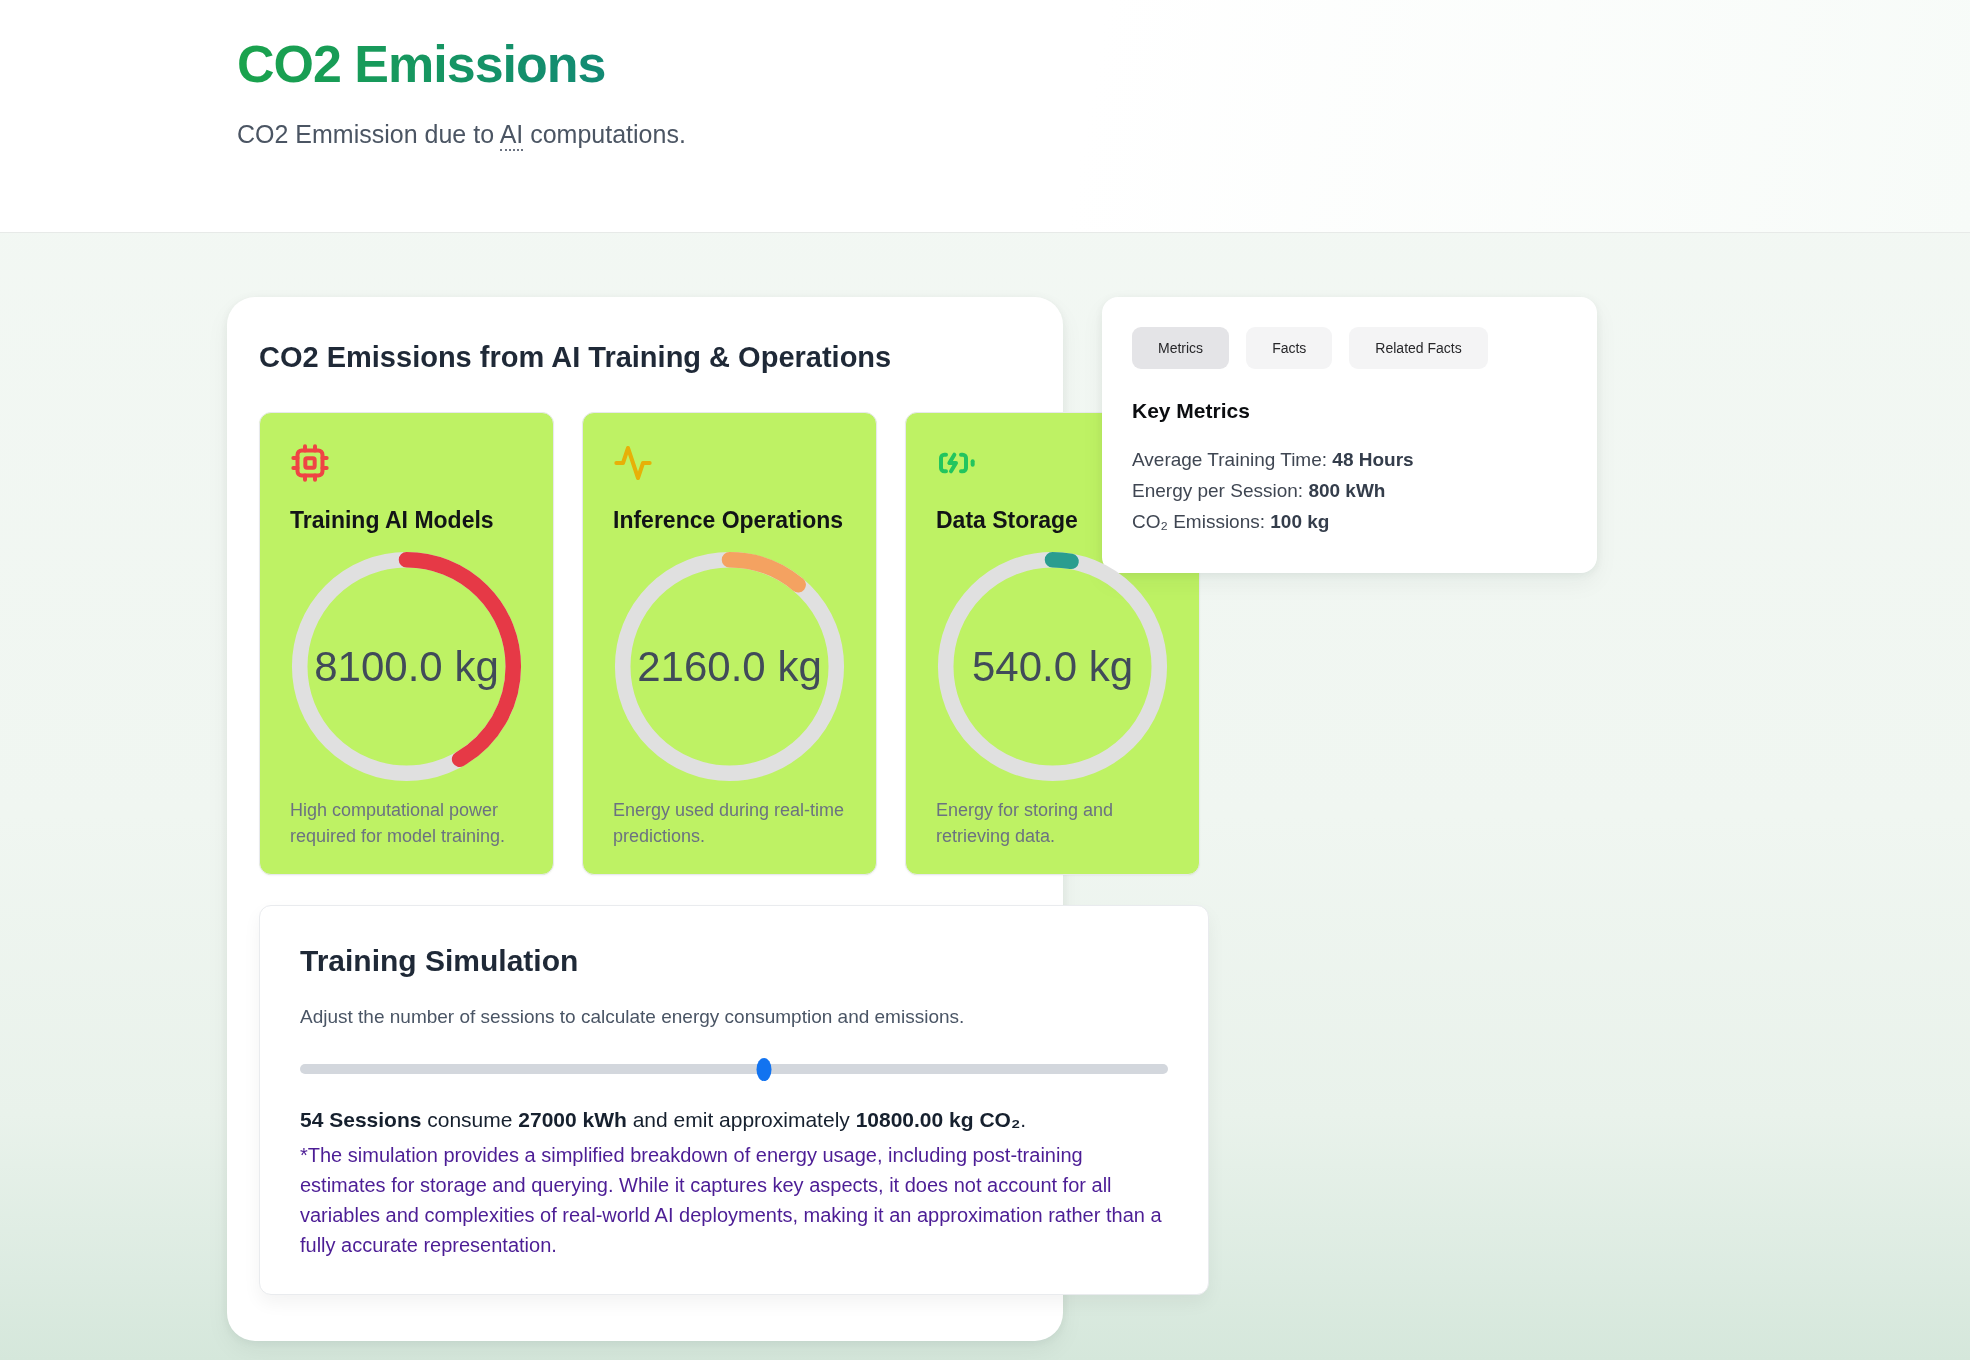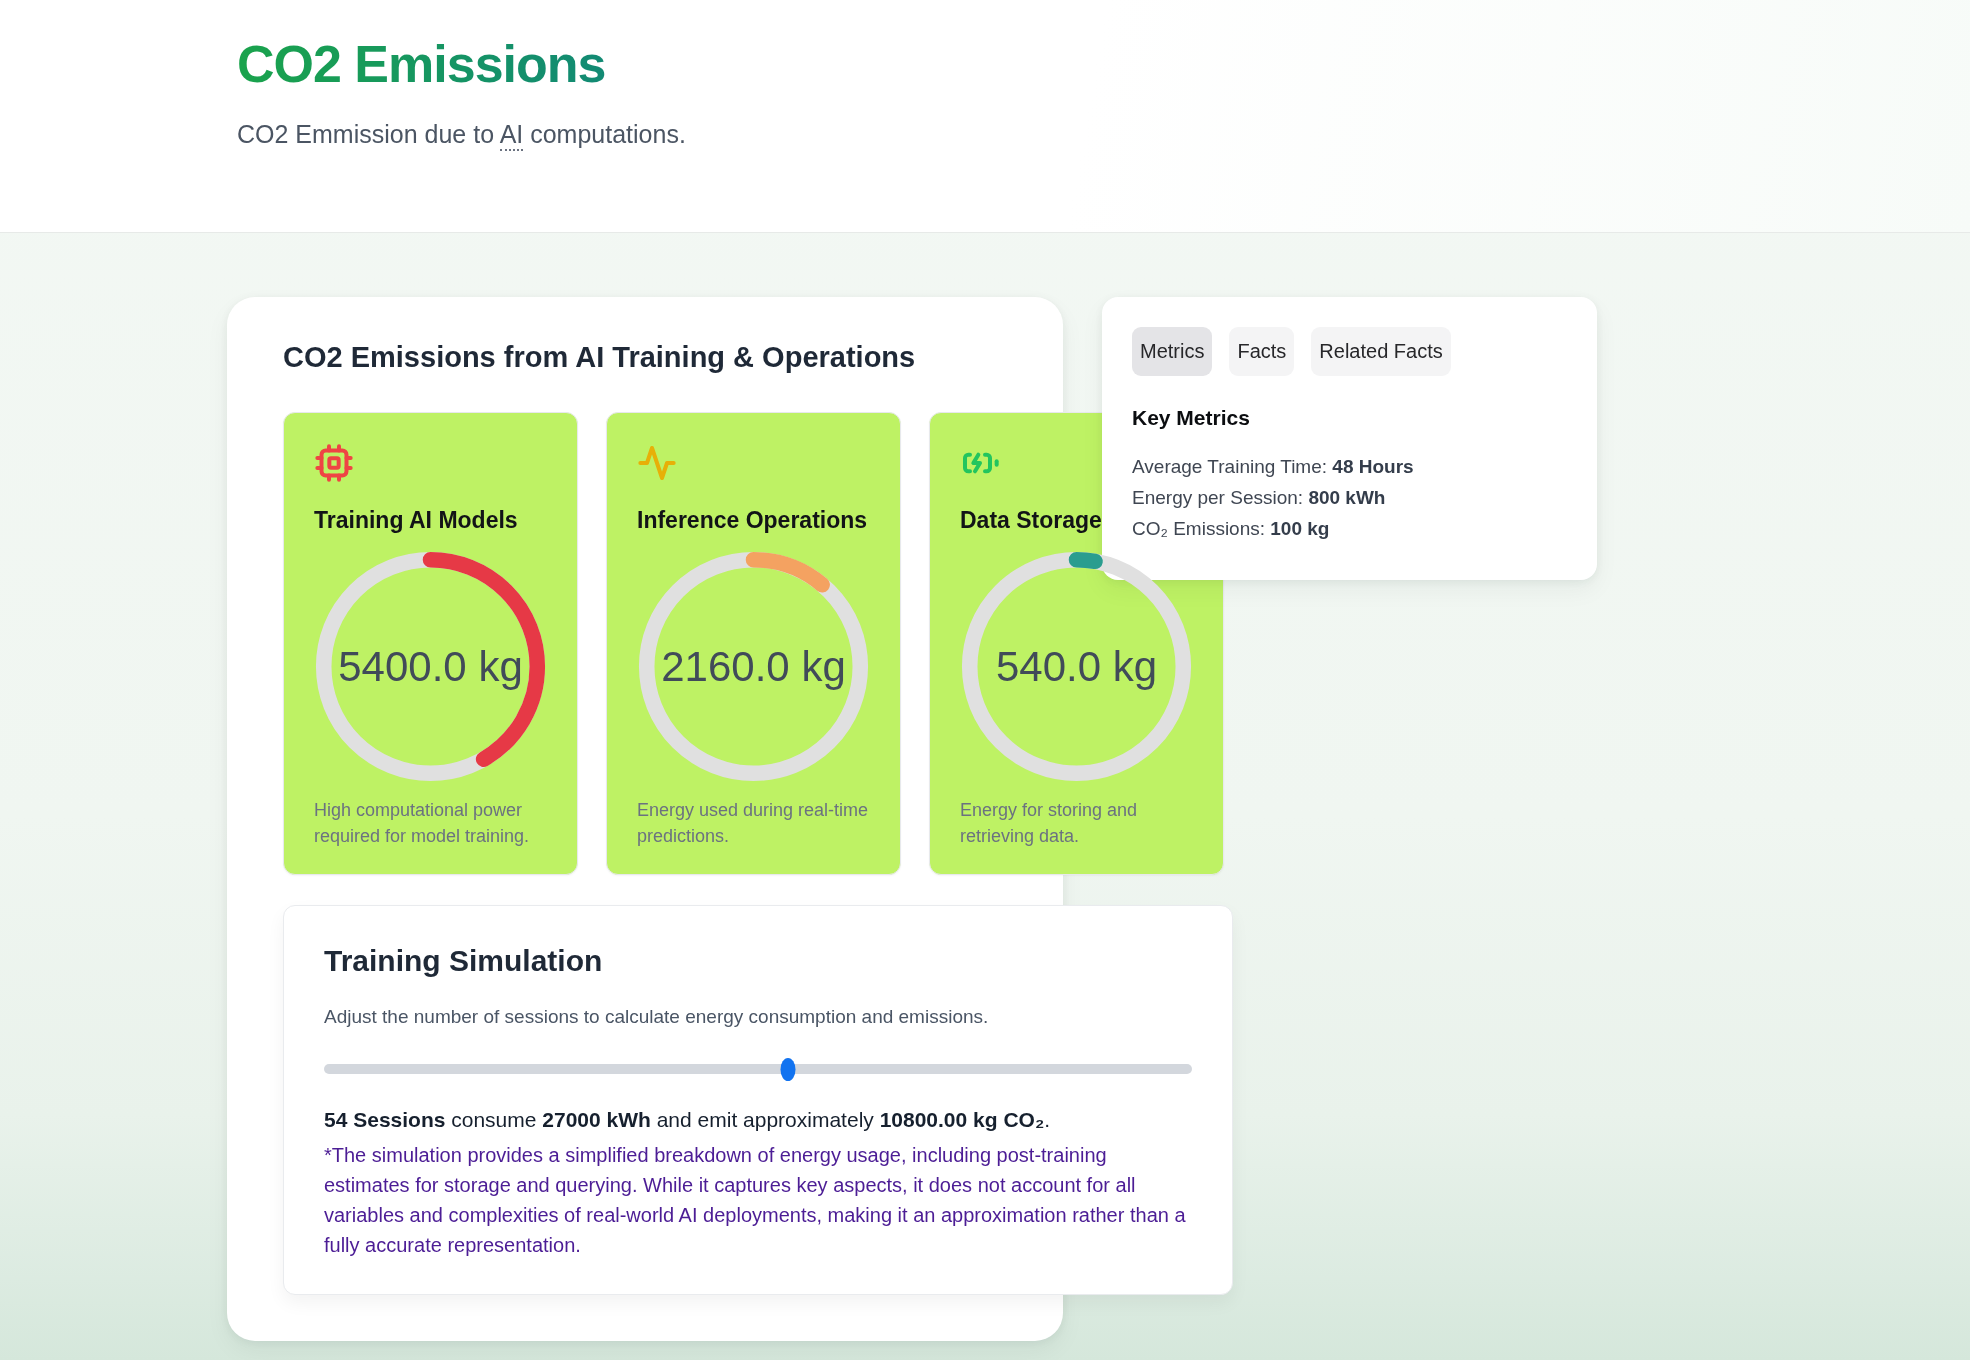--- a/index.html
+++ b/index.html
@@ -27,21 +27,21 @@
   .page-subtitle { margin-top:26px; margin-left:-11px; padding-left:11px; font-size:25px; color:#4b5563; }
   .abbr-ai { border-bottom:2px dotted #6b7280; padding-bottom:1px; cursor:help; }
 
   
   .content { display:flex; align-items:flex-start; padding:64px 0 0 227px; }
 
   .main-card {
     width:836px; min-height:988px;
     background:#ffffff; border-radius:28px;
     box-shadow:0 2px 8px rgba(20,45,32,.06), 0 10px 24px rgba(20,45,32,.05);
-    padding:44px 38px 46px 56px;
+    padding:44px 38px 46px 32px;
   }
   .section-title { font-size:29px; font-weight:700; color:#1f2937; }
 
   .metric-row { display:flex; gap:28px; margin-top:38px; }
   .metric-card {
     width:298px; height:463px;
     background:#bef264; border:1px solid #e7e9ec; border-radius:12px;
     box-shadow:0 1px 2px rgba(0,0,0,.04);
     padding:30px 30px 26px 30px;
     display:flex; flex-direction:column;
@@ -82,22 +82,22 @@
   
   .side-card {
     width:495px; margin-left:39px;
     background:#ffffff; border-radius:16px;
     box-shadow:0 2px 8px rgba(20,45,32,.06), 0 10px 24px rgba(20,45,32,.05);
     padding:30px 30px 36px 30px;
   }
   .tab-row { display:flex; gap:17px; }
   .tab-btn {
     border:none; cursor:pointer; font-family:inherit;
-    font-size:20px; color:#27272a; background:#f4f4f5;
-    padding:13px 8px; border-radius:9px; white-space:nowrap;
+    font-size:14px; color:#27272a; background:#f4f4f5;
+    padding:13px 26px; border-radius:9px; white-space:nowrap;
   }
   .tab-btn.active { background:#e4e4e7; }
   .side-heading { margin-top:30px; font-size:21px; font-weight:700; color:#0b0d10; }
   .metric-lines { margin-top:22px; font-size:19px; line-height:1.62; color:#3f4652; }
   .metric-lines b { font-weight:700; color:#343d4b; }
 </style>
 </head>
 <body>
 
 <div class="page">
@@ -130,21 +130,21 @@
                 <path d="M19.5 9H22"></path>
                 <path d="M19.5 15H22"></path>
             </svg>
           </div>
           <div class="metric-title">Training AI Models</div>
           <div class="donut-wrap">
             <svg viewBox="0 0 120 120">
               <circle class="donut-track" cx="60" cy="60" r="55"></circle>
               <circle class="donut-arc" cx="60" cy="60" r="55" stroke-dasharray="143.9896632895322 345.57519189487726" style="stroke: rgb(230, 57, 70);"></circle>
             </svg>
-            <div class="donut-value">5400.0 kg</div>
+            <div class="donut-value">8100.0 kg</div>
           </div>
           <div class="metric-desc">High computational power required for model training.</div>
         </div>
 
         <div class="metric-card">
           <div class="card-icon">
             <svg viewBox="0 0 24 24" fill="none" stroke="currentColor" stroke-width="2.4" stroke-linecap="round" stroke-linejoin="round" style="color: rgb(231, 176, 8);">
               <path d="M22 12h-4l-3 9L9 3l-3 9H2"></path>
             </svg>
           </div>

